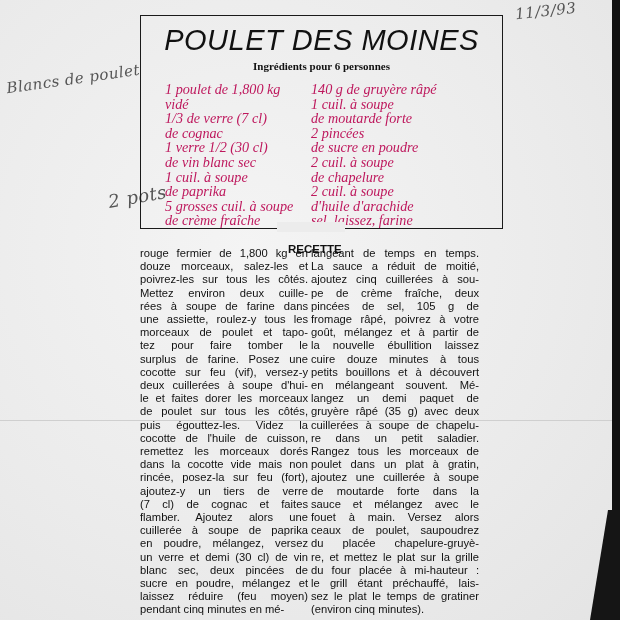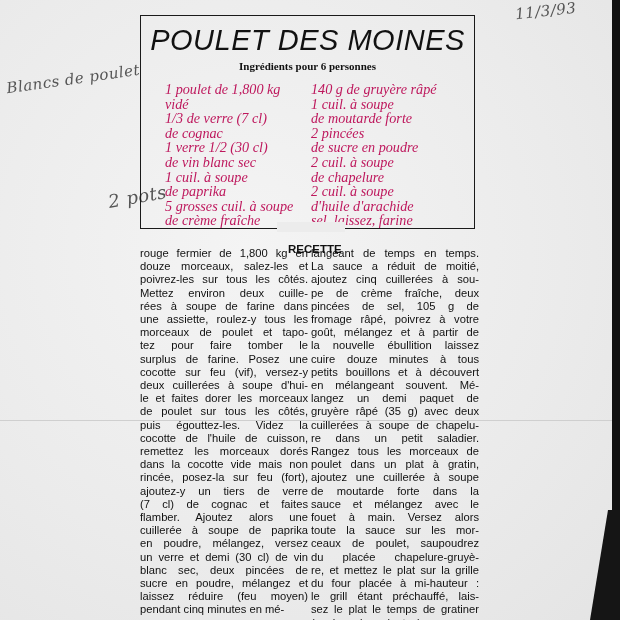--- a/index.html
+++ b/index.html
@@ -28,20 +28,21 @@
     position: absolute; font-family: "DejaVu Serif", serif; font-style: italic;
     color: #555; font-size: 14px; letter-spacing: 0.5px;
   }
   .hw-date { left: 515px; top: 2px; transform: rotate(-6deg); font-size: 15px; }
   .hw-note { left: 6px; top: 70px; transform: rotate(-8deg); font-size: 15px; }
   .hw-pots { left: 108px; top: 186px; transform: rotate(-10deg); font-size: 18px; }
 
   .box {
     position: absolute; left: 140px; top: 15px; width: 333px; height: 212px;
     border: 1.5px solid #1a1a1a;
+    padding-left: 28px;
   }
   .title {
     position: absolute; left: 0; right: 0; top: 8px; text-align: center;
     font-family: "Liberation Sans", sans-serif; font-style: italic;
     font-size: 29px; color: #111; letter-spacing: 0.5px;
   }
   .subtitle {
     position: absolute; left: 0; right: 0; top: 44px; text-align: center;
     font-family: "Liberation Serif", serif; font-weight: bold;
     font-size: 11px; color: #111;
@@ -162,21 +163,20 @@
     <div>langez un demi paquet de</div>
     <div>gruyère râpé (35 g) avec deux</div>
     <div>cuillerées à soupe de chapelu-</div>
     <div>re dans un petit saladier.</div>
     <div>Rangez tous les morceaux de</div>
     <div>poulet dans un plat à gratin,</div>
     <div>ajoutez une cuillerée à soupe</div>
     <div>de moutarde forte dans la</div>
     <div>sauce et mélangez avec le</div>
     <div>fouet à main. Versez alors</div>
-    <div>toute la sauce sur les mor-</div>
     <div>ceaux de poulet, saupoudrez</div>
     <div>du placée chapelure-gruyè-</div>
     <div>re, et mettez le plat sur la grille</div>
     <div>du four placée à mi-hauteur :</div>
     <div>le grill étant préchauffé, lais-</div>
     <div>sez le plat le temps de gratiner</div>
     <div class="last">(environ cinq minutes).</div>
   </div>
 
 </body></html>

